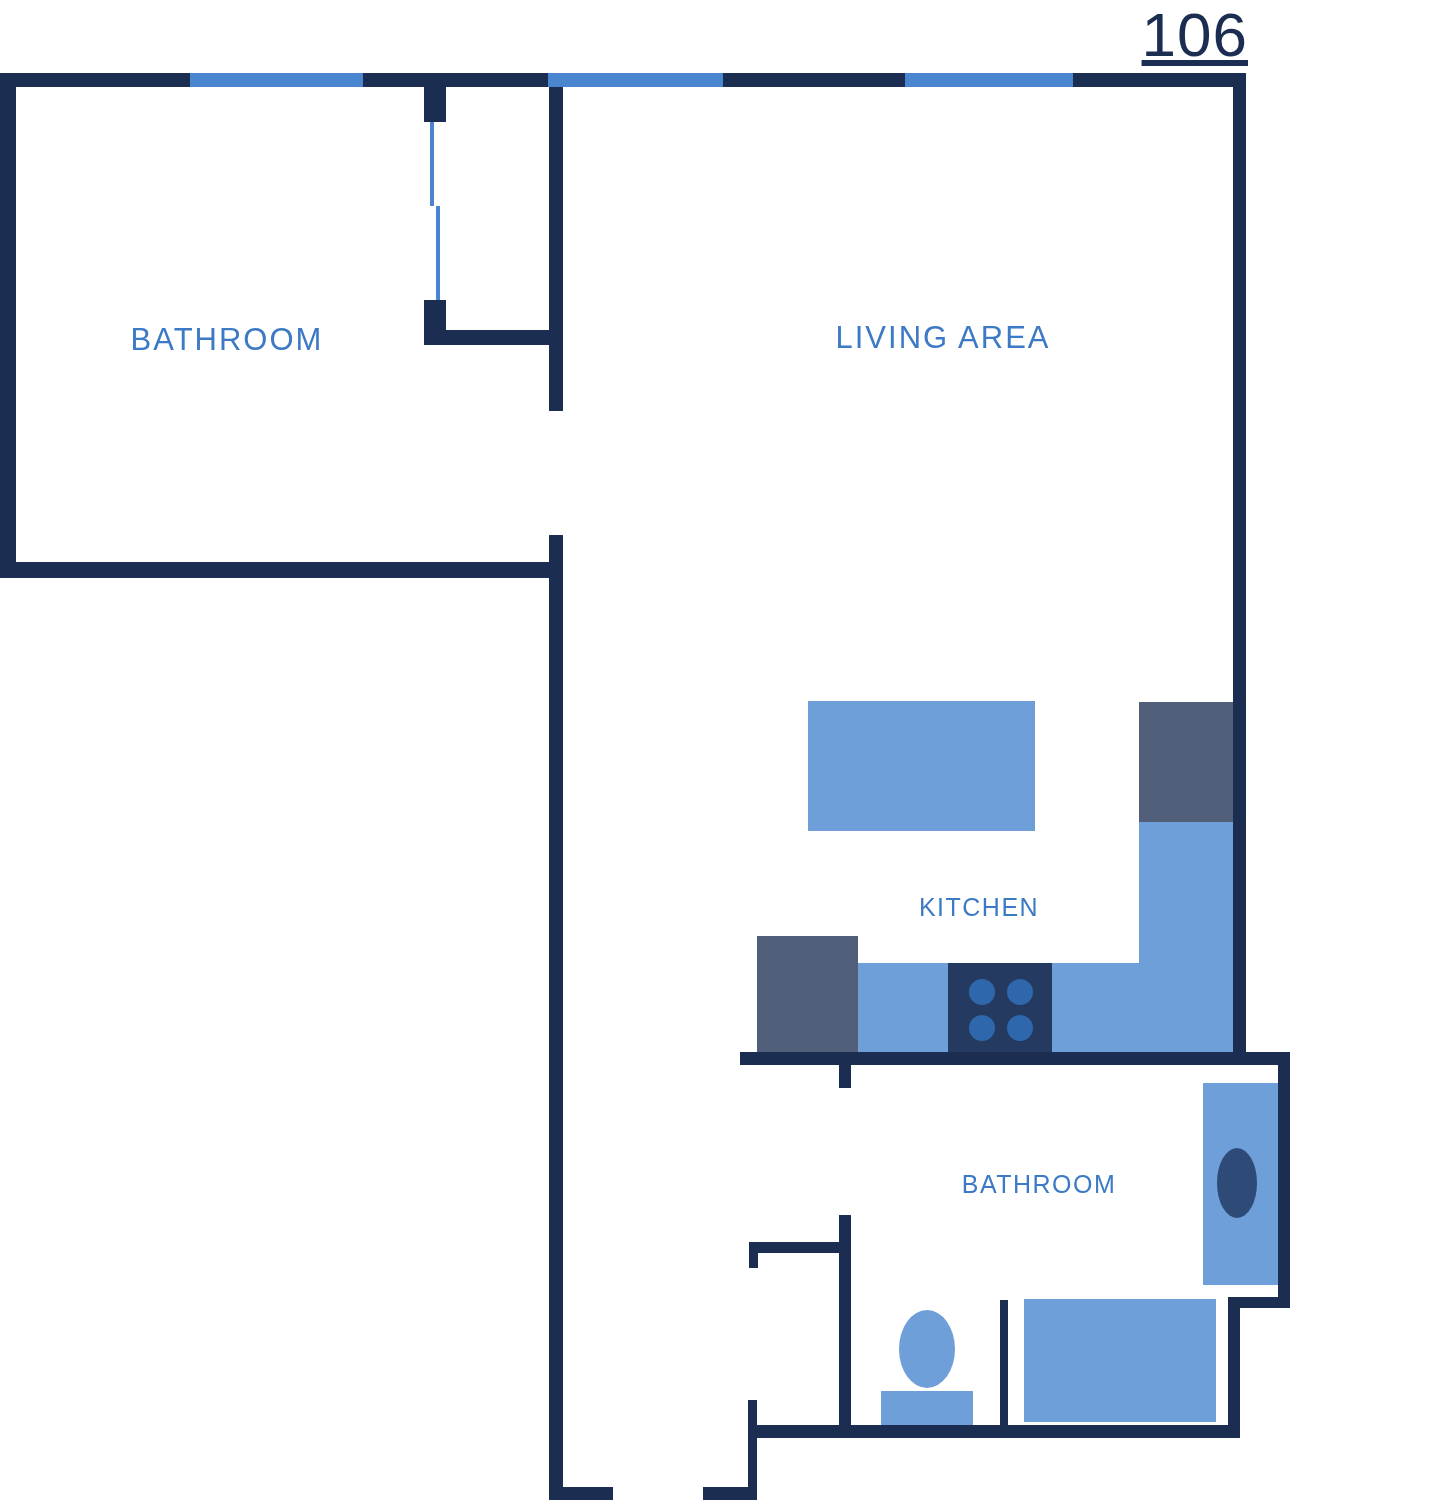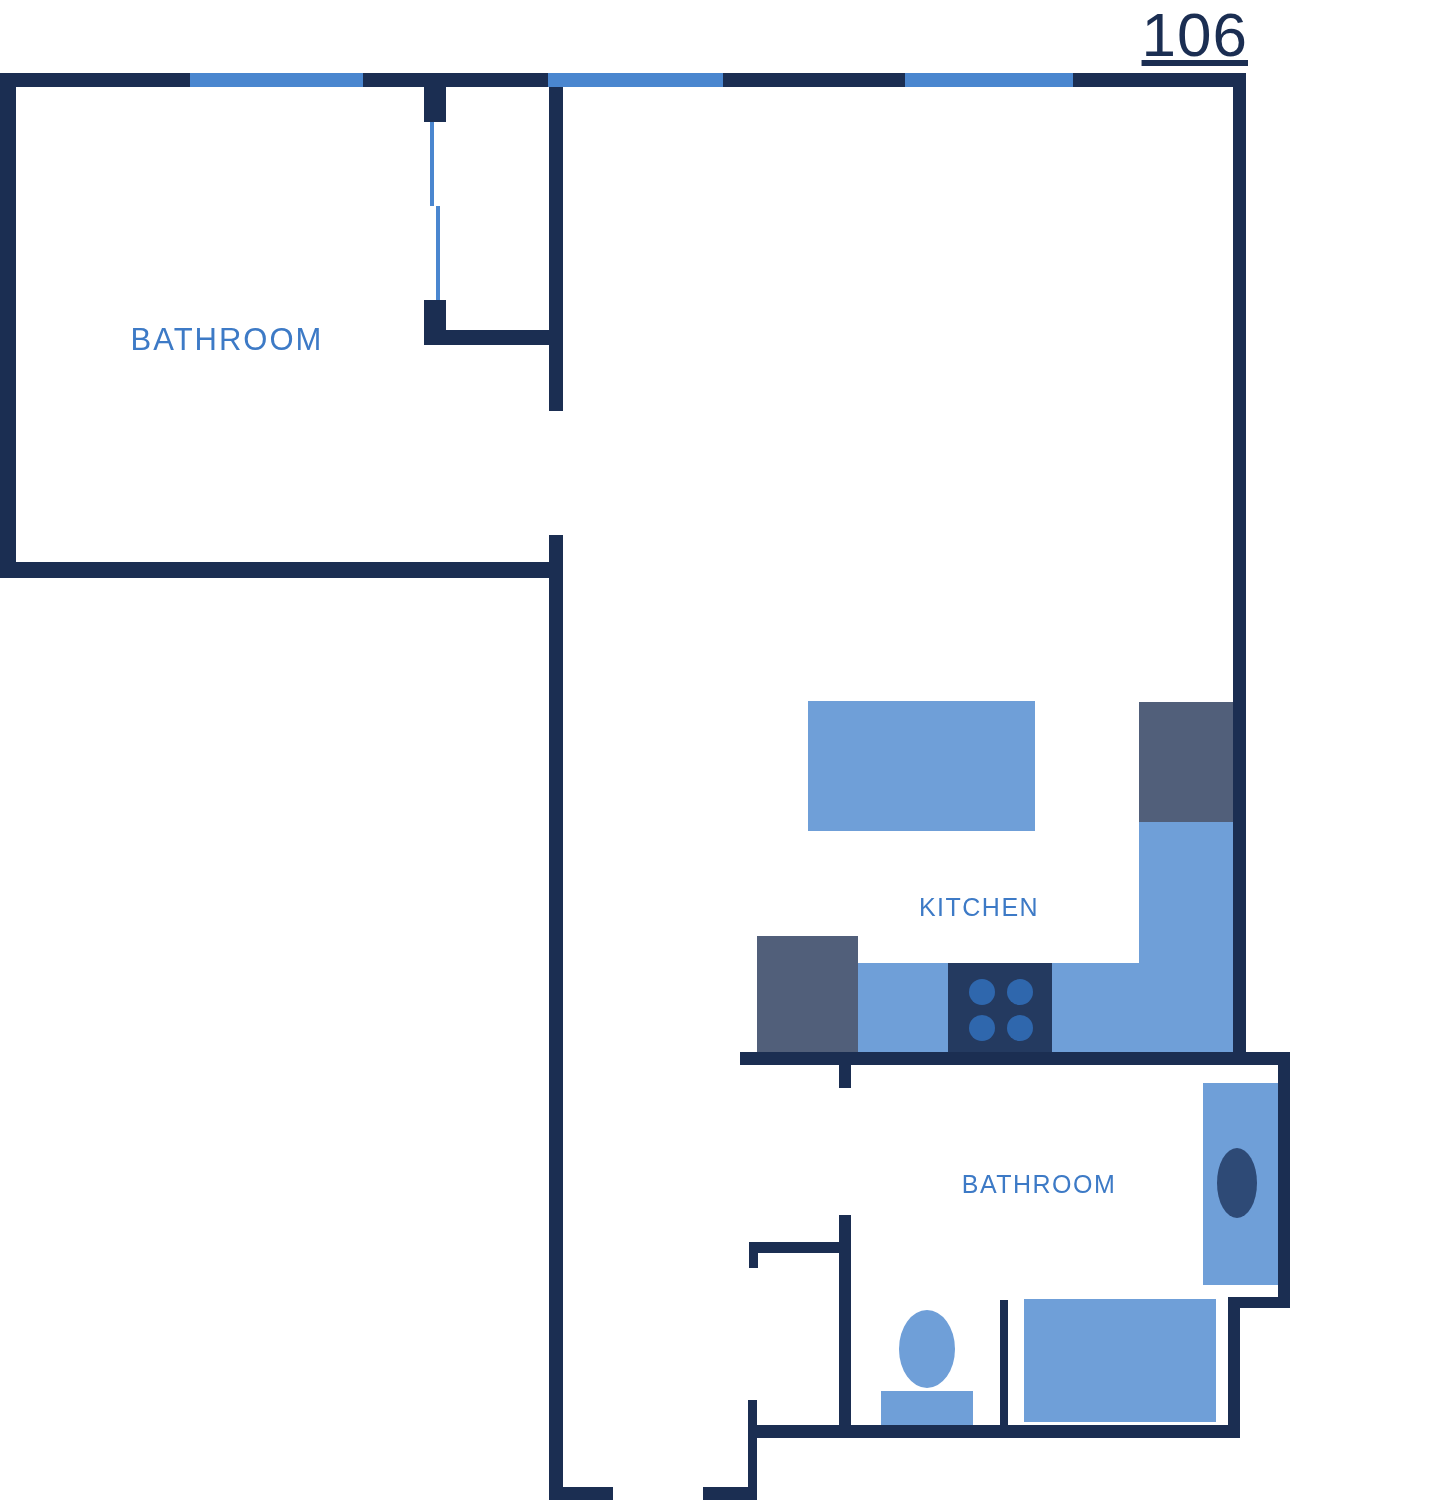--- a/index.html
+++ b/index.html
@@ -102,16 +102,17 @@
   </div>
 
   <div class="abs fixture" style="left:1203px;top:1083px;width:75px;height:202px;"></div>
   <div class="abs ellipse" style="left:1217px;top:1148px;width:40px;height:70px;background:var(--sink);"></div>
   <div class="abs fixture" style="left:1024px;top:1299px;width:192px;height:123px;"></div>
   <div class="abs wall" style="left:1000px;top:1300px;width:8px;height:125px;"></div>
   <div class="abs fixture ellipse" style="left:899px;top:1310px;width:56px;height:78px;"></div>
   <div class="abs fixture" style="left:881px;top:1391px;width:92px;height:34px;"></div>
 
   <div class="abs room-label large" style="left:57px;top:322px;width:340px;">BATHROOM</div>
+  <div class="abs room-label large" style="left:773px;top:320px;width:340px;">LIVING AREA</div>
   <div class="abs room-label small" style="left:879px;top:893px;width:200px;">KITCHEN</div>
   <div class="abs room-label small" style="left:939px;top:1170px;width:200px;">BATHROOM</div>
 
 </div>
 
 </body></html>

